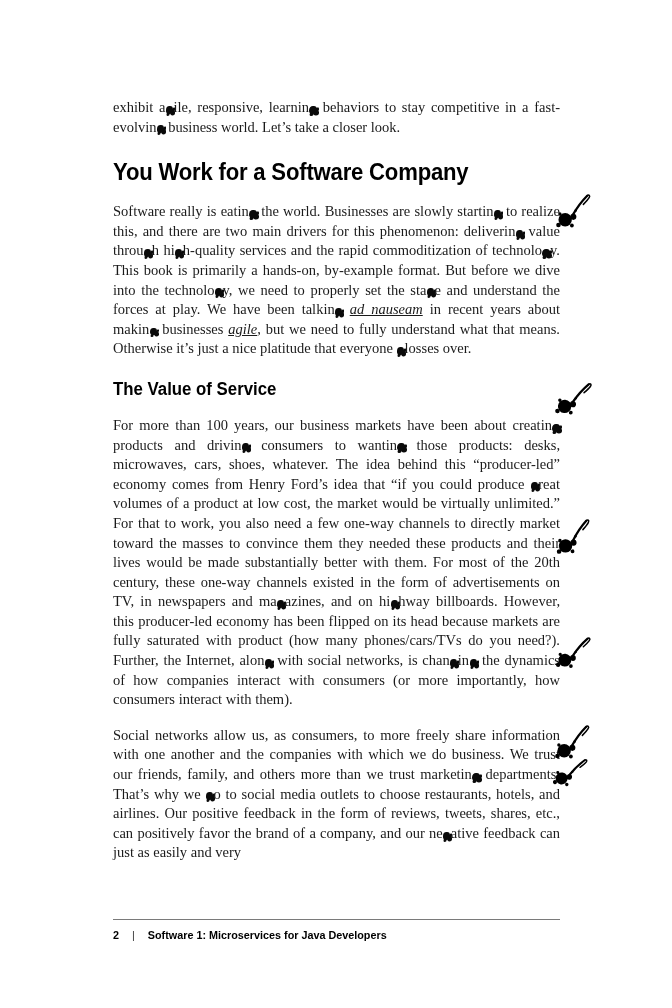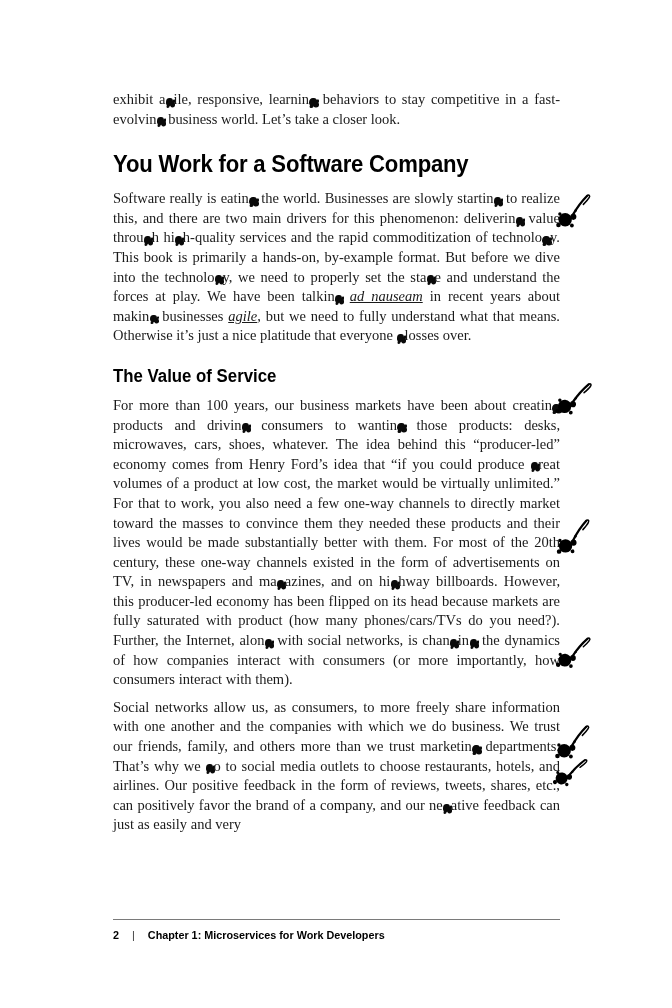--- a/index.html
+++ b/index.html
@@ -18,21 +18,21 @@
     position: absolute;
     left: 113px;
     top: 82px;
     width: 447px;
   }
 
   p.body {
     font-size: 14.5px;
     line-height: 19.6px;
     text-align: justify;
-    margin: 8px 0 7px 0;
+    margin: 16px 0 7px 0;
   }
 
   h1.h1 {
     font-family: "Liberation Sans", sans-serif;
     font-size: 23.5px;
     font-weight: 700;
     letter-spacing: -0.2px;
     margin: 22px 0 11px 0;
     transform: scaleX(0.94);
     transform-origin: left center;
@@ -137,21 +137,21 @@
 
     <p class="body">For more than 100 years, our business markets have been about creatin<span class="inline-blot"></span> products and drivin<span class="inline-blot"></span> consumers to wantin<span class="inline-blot"></span> those products: desks, microwaves, cars, shoes, whatever. The idea behind this “producer-led” economy comes from Henry Ford’s idea that “if you could produce <span class="inline-blot"></span>reat volumes of a product at low cost, the market would be virtually unlimited.” For that to work, you also need a few one-way channels to directly market toward the masses to convince them they needed these products and their lives would be made substantially better with them. For most of the 20th century, these one-way channels existed in the form of advertisements on TV, in newspapers and ma<span class="inline-blot"></span>azines, and on hi<span class="inline-blot"></span>hway billboards. However, this producer-led economy has been flipped on its head because markets are fully saturated with product (how many phones/cars/TVs do you need?). Further, the Internet, alon<span class="inline-blot"></span> with social networks, is chan<span class="inline-blot"></span>in<span class="inline-blot"></span> the dynamics of how companies interact with consumers (or more importantly, how consumers interact with them).</p>
 
     <p class="body">Social networks allow us, as consumers, to more freely share information with one another and the companies with which we do business. We trust our friends, family, and others more than we trust marketin<span class="inline-blot"></span> departments. That’s why we <span class="inline-blot"></span>o to social media outlets to choose restaurants, hotels, and airlines. Our positive feedback in the form of reviews, tweets, shares, etc., can positively favor the brand of a company, and our ne<span class="inline-blot"></span>ative feedback can just as easily and very</p>
 
   </div>
 
   <footer class="page-footer">
     <span class="pg">2</span>
     <span class="sep">|</span>
-    <span class="chap">Chapter 1: Microservices for Work Developers</span>
+    <span class="chap">Software 1: Microservices for Java Developers</span>
   </footer>
 
   <span class="splat s1">
     <svg viewBox="0 0 48 48">
         <use href="#splat"></use>
       </svg>
   </span>
   <span class="splat s2">
     <svg viewBox="0 0 48 48">
         <use href="#splat"></use>

